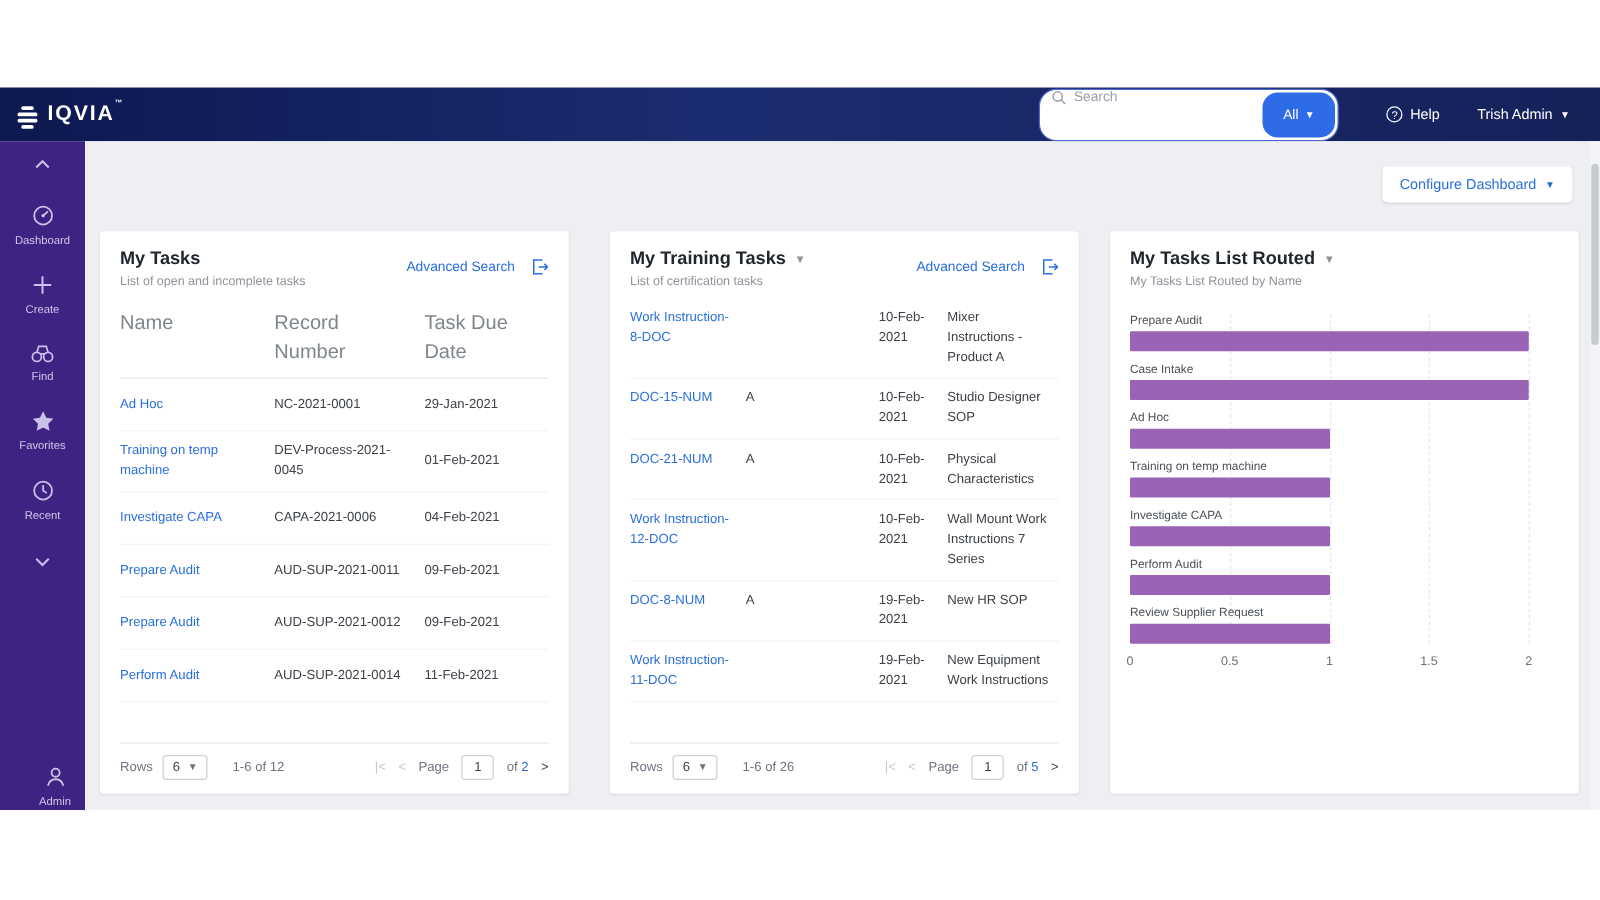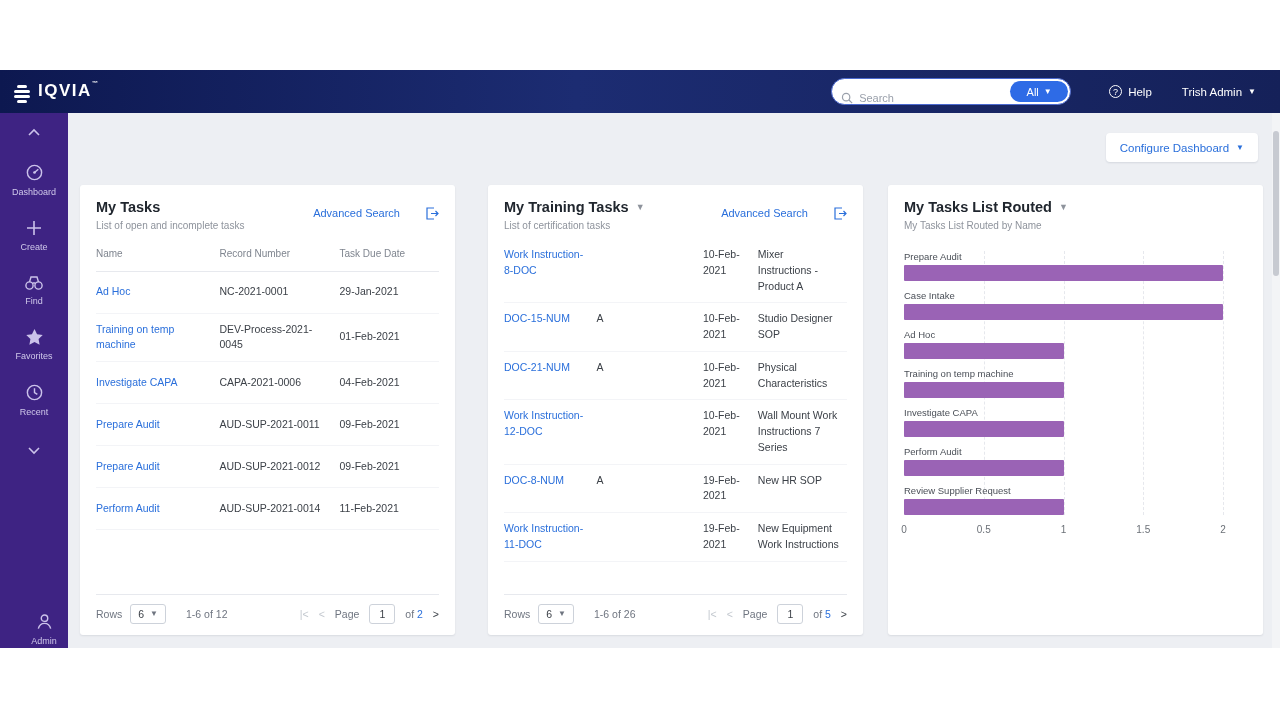--- a/index.html
+++ b/index.html
@@ -13,22 +13,22 @@
   .brand { display:flex; align-items:flex-start; gap:8px; color:#fff; cursor:pointer; }
   .brand-mark { display:flex; flex-direction:column; align-items:center; gap:2px; margin-top:4px; }
   .brand-mark i { display:block; height:3px; background:#fff; border-radius:2px; }
   .brand-mark i:nth-child(1){ width:10px; }
   .brand-mark i:nth-child(2){ width:16px; }
   .brand-mark i:nth-child(3){ width:16px; }
   .brand-mark i:nth-child(4){ width:10px; }
   .brand-text { font-size:17px; font-weight:bold; letter-spacing:1.5px; }
   .brand-tm { font-size:6px; vertical-align:top; position:relative; top:-1px; }
 
-  .nav-search { margin-left:auto; width:240px; height:27px; background:#fff; border:1px solid #4b69cf;
-    border-radius:14px; display:flex; align-items:flex-end; padding-left:9px; position:relative; }
+  .nav-search { margin-left:auto; width:240px; height:42px; background:#fff; border:1px solid #4b69cf;
+    border-radius:14px; display:flex; align-items:flex-start; padding-left:9px; position:relative; }
   .nav-search svg { flex:0 0 auto; }
   .nav-search input { border:none; outline:none; background:transparent; font-size:11px; color:#3c4148;
     width:130px; margin-left:6px; font-family:"Liberation Sans",sans-serif; }
   .nav-search input::placeholder { color:#9aa0ab; }
   .search-all { position:absolute; right:2px; top:2px; bottom:2px; width:58px; background:#2e6be6;
     border:none; border-radius:12px; color:#fff; font-size:11px; display:flex; align-items:center;
     justify-content:center; gap:5px; cursor:pointer; font-family:"Liberation Sans",sans-serif; }
   .caret { font-size:8px; line-height:1; }
 
   .nav-help { margin-left:38px; display:flex; align-items:center; gap:6px; color:#fff; font-size:11.5px; cursor:pointer; }
@@ -60,25 +60,25 @@
     box-shadow:0 1px 2px rgba(40,50,70,.10); padding:0 16px 4px; display:flex; flex-direction:column; }
   .card-1 { left:12px; }
   .card-2 { left:420px; }
   .card-3 { left:820px; }
 
   .card-head { display:flex; justify-content:space-between; align-items:flex-start; padding:14px 0 8px; }
   .card-title-row { display:flex; align-items:center; gap:7px; }
   .card-title { font-size:14.5px; font-weight:bold; color:#20262e; }
   .title-caret { color:#8e939c; font-size:9px; }
   .card-sub { font-size:10px; color:#8e939c; margin-top:5px; }
-  .card-head-right { display:flex; gap:25px; margin-top:8px; }
+  .card-head-right { display:flex; align-items:center; gap:13px; margin-top:8px; }
   .adv-link { color:#2a6fdb; font-size:11px; text-decoration:none; cursor:pointer; }
   .export-ic { color:#2a6fdb; cursor:pointer; display:flex; }
 
-  .t-head { display:flex; color:#7f858f; font-size:10px; padding:8px 0 9px; border-bottom:1px solid #e7e9ee; line-height:1.45; }
+  .t-head { display:flex; color:#7f858f; font-size:16px; padding:8px 0 9px; border-bottom:1px solid #e7e9ee; line-height:1.45; }
   .t-row { display:flex; font-size:10.5px; color:#3c4148; padding:8px 0; border-bottom:1px solid #f3f4f7;
     align-items:flex-start; line-height:1.5; min-height:42px; }
   .t-row > div, .t-head > div { padding-right:8px; }
   .cell-link { color:#2a6fdb; text-decoration:none; cursor:pointer; }
 
   .col-name { width:36%; } .col-rec { width:35%; } .col-due { width:29%; }
   .col-req { width:27%; } .col-rev { width:31%; } .col-dued { width:16%; } .col-title { width:26%; }
   .t-row .col-name, .t-row .col-rec { align-self:center; }
   .t-row .col-due { align-self:center; }
 

